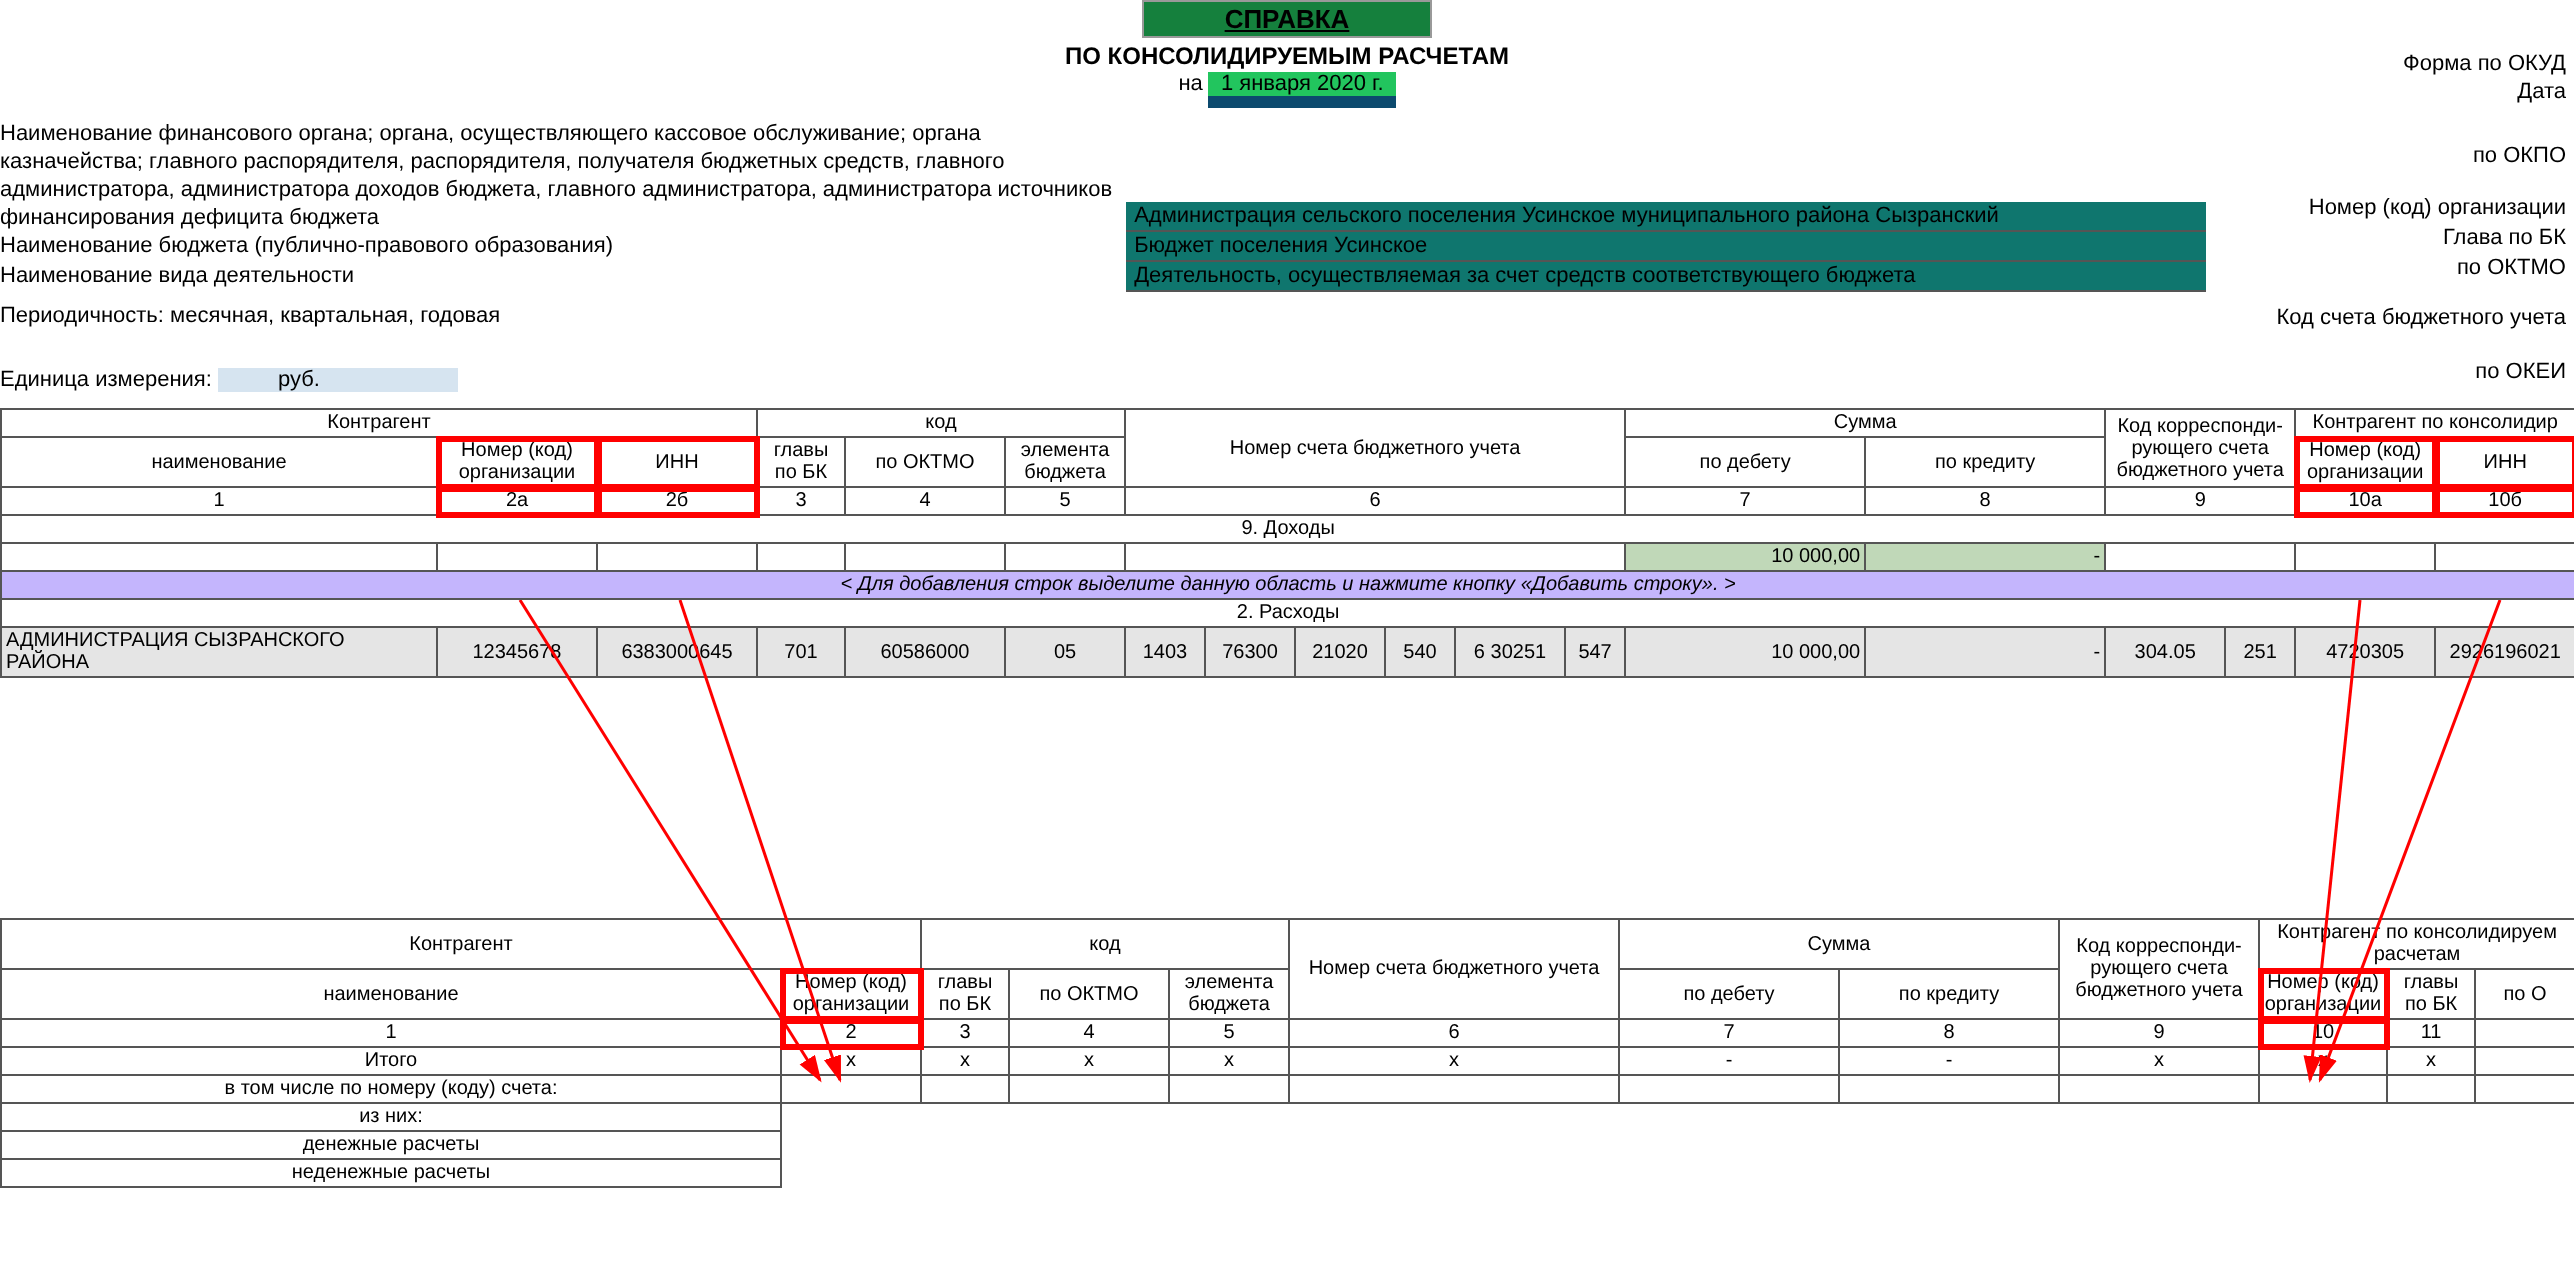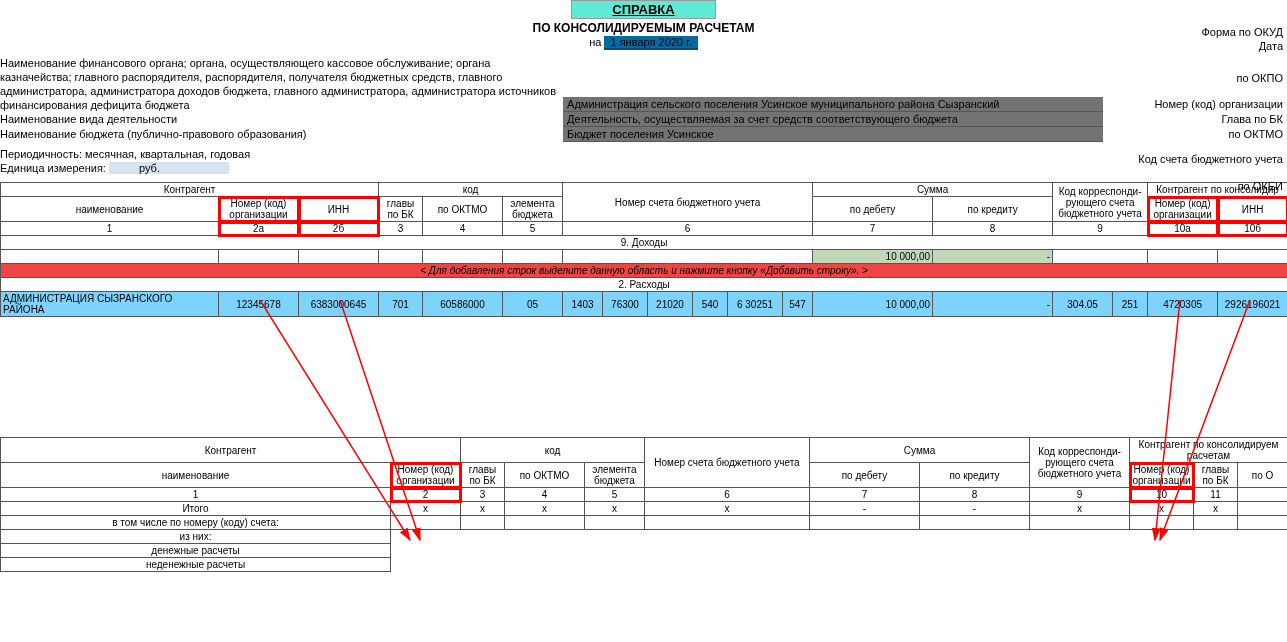--- a/index.html
+++ b/index.html
@@ -8,73 +8,73 @@
     padding: 0;
     font-family: Arial, sans-serif;
     font-size: 11px;
     background: #fff;
     width: 1287px;
     position: relative;
   }
   .title-wrap { text-align: center; }
   .title-box {
     display: inline-block;
-    background: #5eead4;
+    background: #15803d;
     border: 1px solid #999;
     padding: 1px 40px;
     font-weight: bold;
     text-decoration: underline;
     font-size: 13px;
   }
   .subtitle {
     text-align: center;
     font-weight: bold;
     font-size: 12px;
     margin-top: 2px;
   }
   .date-row { text-align: center; margin-top: 1px; }
   .date-val {
     display: inline-block;
-    background: #0369a1;
-    border-bottom: 2px solid #0c4a6e;
+    background: #22c55e;
+    border-bottom: 6px solid #0c4a6e;
     padding: 0 6px;
   }
   .float-right { position: absolute; right: 4px; }
   .hdr-block { margin-top: 6px; line-height: 14px; }
   .hdr-block .left { display: inline-block; max-width: 560px; vertical-align: top; }
   .hdr-block .mid { display: inline-block; vertical-align: bottom; }
   .fill {
     display: inline-block;
-    background: #737373;
+    background: #0f766e;
     border-bottom: 1px solid #555;
     padding: 0 4px;
     min-width: 540px;
   }
   .period { margin-top: 6px; }
-  .unit-row { margin-top: 2px; }
+  .unit-row { margin-top: 20px; }
   .unit-val { display: inline-block; background: #d6e4f0; padding: 0 30px; min-width:120px;}
   table.grid {
     border-collapse: collapse;
     width: 1287px;
     margin-top: 8px;
     table-layout: fixed;
   }
   table.grid th, table.grid td {
     border: 1px solid #555;
     padding: 1px 2px;
     font-size: 10px;
     text-align: center;
     vertical-align: middle;
     overflow: hidden;
   }
   table.grid th { font-weight: normal; }
   .redbox { outline: 3px solid red; outline-offset: -2px; }
   .row-income td.sumcell { background: #c0d8b8; }
-  .row-hint td { background: #ef4444; font-style: italic; text-align:center; }
-  .row-exp td { background: #7dd3fc; }
+  .row-hint td { background: #c4b5fd; font-style: italic; text-align:center; }
+  .row-exp td { background: #e5e5e5; }
   .row-exp td.name { text-align:left; }
   .sec-head td { text-align:left; border:1px solid #555; }
   .totals td { text-align:right; padding-right:4px; }
   .totals td.c { text-align:center; }
   svg.arrows { position:absolute; left:0; pointer-events:none; }
   table.grid2 { margin-top: 120px; }
 </style>
 </head>
 <body>
 
@@ -94,26 +94,26 @@
 <div class="float-right" style="top:128px;">по ОКТМО</div>
 <div class="float-right" style="top:153px;">Код счета бюджетного учета</div>
 <div class="float-right" style="top:180px;">по ОКЕИ</div>
 
 <div class="hdr-block">
   <div>
     <span class="left">Наименование финансового органа; органа, осуществляющего кассовое обслуживание; органа казначейства; главного распорядителя, распорядителя, получателя бюджетных средств, главного администратора, администратора доходов бюджета, главного администратора, администратора источников финансирования дефицита бюджета</span>
     <span class="mid"><span class="fill">Администрация сельского поселения Усинское муниципального района Сызранский</span></span>
   </div>
   <div>
+    <span class="left" style="width:560px;">Наименование бюджета (публично-правового образования)</span>
+    <span class="fill">Бюджет поселения Усинское</span>
+  </div>
+  <div>
     <span class="left" style="width:560px;">Наименование вида деятельности</span>
     <span class="fill">Деятельность, осуществляемая за счет средств соответствующего бюджета</span>
-  </div>
-  <div>
-    <span class="left" style="width:560px;">Наименование бюджета (публично-правового образования)</span>
-    <span class="fill">Бюджет поселения Усинское</span>
   </div>
 </div>
 <div class="period">Периодичность: месячная, квартальная, годовая</div>
 <div class="unit-row">
   <span>Единица измерения:</span>
   <span class="unit-val">руб.</span>
 </div>
 
 <table class="grid" style="margin-top:8px;">
 <colgroup>

